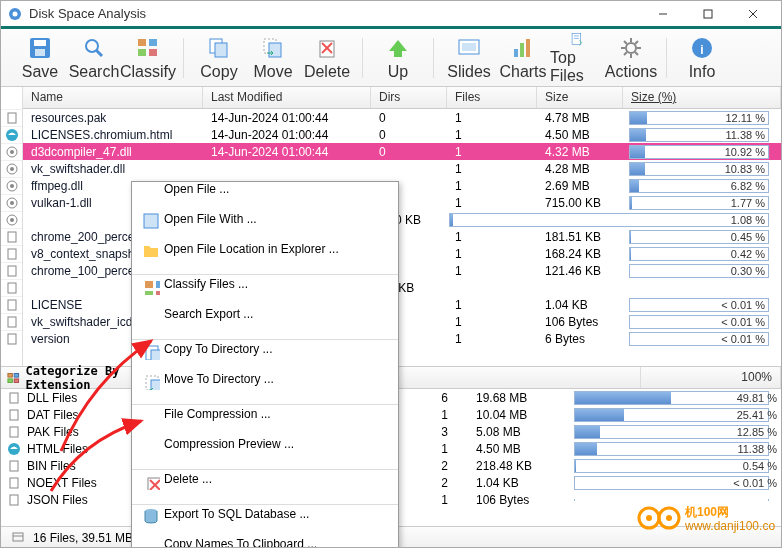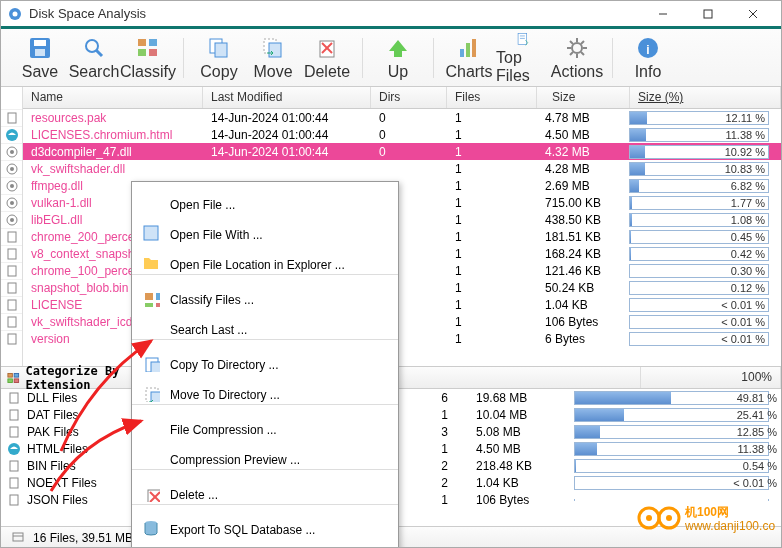--- a/index.html
+++ b/index.html
@@ -21,27 +21,27 @@
   .gutter { width: 22px; background: #fff; border-right: 1px solid #ddd; }
   .gutter .row-icon { height: 17px; display: flex; align-items: center; justify-content: center; border-top: 1px solid #f0f0f0;}
   .gutter .row-icon svg { width: 14px; height: 14px; }
   .table { flex: 1; display: flex; flex-direction: column; overflow: hidden; position: relative; }
   .thead { height: 22px; display: flex; background: linear-gradient(#fcfcfc, #eee); border-bottom: 1px solid #ccc; }
   .th { padding: 3px 8px; border-right: 1px solid #ddd; color: #333; }
   .th.name { width: 180px; }
   .th.mod { width: 168px; }
   .th.dirs { width: 76px; }
   .th.files { width: 90px; }
-  .th.size { width: 86px; margin-left: 7px; }
+  .th.size { width: 86px; }
   .th.pct { flex: 1; text-decoration: underline; }
   .tbody { flex: 1; overflow: hidden; }
   .tr { height: 17px; display: flex; align-items: center; }
   .tr.sel { background: #ec4899; color: #fff; }
   .td { padding: 1px 8px; overflow: hidden; white-space: nowrap; text-overflow: ellipsis; }
-  .td.name { width: 180px; color: #ec4899; }
+  .td.name { width: 180px; color: #0f172a; }
   .tr.sel .td.name { color: #fff; }
   .td.mod { width: 168px; }
   .td.dirs { width: 76px; }
   .td.files { width: 90px; }
   .td.size { width: 86px; }
   .td.pct { flex: 1; display: flex; align-items: center; justify-content: flex-end; padding-right: 16px; position: relative; }
   .pctbar { position: absolute; left: 6px; right: 12px; height: 14px; border: 1px solid #9cb8d8; background: #fff; }
   .pctfill { position: absolute; left: 0; top: 0; bottom: 0; background: linear-gradient(#8fb8e8, #5d8fd0); }
   .pcttext { position: relative; z-index: 2; font-size: 11px; color: #333; }
   
@@ -56,21 +56,21 @@
   .cattable .th.cat { width: 34%; }
   .cattable .tr { height: 17px; }
   .cattable .td.files2 { width: 18%; text-align: right; padding-right: 20px;}
   .cattable .td.size2 { width: 20%; }
   .cattable .td.pct2 { flex: 1; position: relative; padding-right: 4px; display:flex; align-items:center; justify-content:flex-end;}
   
   .statusbar { height: 22px; background: linear-gradient(#fcfcfc,#f0f0f0); display: flex; align-items: center; padding: 0 10px; gap: 8px; }
   .statusbar svg { width: 14px; height: 14px; }
   
   .ctxmenu { position: absolute; left: 130px; top: 180px; width: 268px; background: #fff; border: 1px solid #999; box-shadow: 2px 2px 6px rgba(0,0,0,0.25); z-index: 100; }
-  .ctxitem { height: 30px; display: flex; align-items: flex-end; padding: 0 10px; gap: 10px; cursor: pointer; }
+  .ctxitem { height: 30px; display: flex; align-items: flex-start; padding: 0 10px; gap: 4px; cursor: pointer; }
   .ctxitem .ci { width: 18px; height: 18px; display:flex; align-items:center; justify-content:center; }
   .ctxsep { height: 1px; background: #ddd; margin: 2px 0; }
   
   .arrow1 { position: absolute; z-index: 200; pointer-events: none; }
   
   .watermark { position: absolute; right: 6px; bottom: 6px; z-index: 50; }
 </style>
 </head>
 <body>
 
@@ -154,20 +154,27 @@
     <div class="sep"></div>
     <div class="tbtn">
       <svg class="ticon" viewBox="0 0 26 26">
         <path d="M13,5 L22,16 L17,16 L17,22 L9,22 L9,16 L4,16 Z" fill="#6c5"></path>
       </svg>
       <span class="tlabel">Up</span>
     </div>
     <div class="sep"></div>
     <div class="tbtn">
       <svg class="ticon" viewBox="0 0 26 26">
+        <rect x="3" y="5" width="20" height="14" fill="#fff" stroke="#4a90d9"></rect>
+        <rect x="6" y="8" width="14" height="8" fill="#cfe3f7"></rect>
+      </svg>
+      <span class="tlabel">Slides</span>
+    </div>
+    <div class="tbtn">
+      <svg class="ticon" viewBox="0 0 26 26">
         <rect x="4" y="14" width="4" height="8" fill="#6ad"></rect>
         <rect x="10" y="8" width="4" height="14" fill="#8c6"></rect>
         <rect x="16" y="4" width="4" height="18" fill="#d95"></rect>
       </svg>
       <span class="tlabel">Charts</span>
     </div>
     <div class="tbtn">
       <svg class="ticon" viewBox="0 0 26 26">
         <rect x="5" y="4" width="14" height="18" fill="#fff" stroke="#4a90d9"></rect>
         <line x1="8" y1="8" x2="16" y2="8" stroke="#4a90d9"></line>
@@ -355,21 +362,20 @@
           <div class="td files">1</div>
           <div class="td size">715.00 KB</div>
           <div class="td pct">
             <div class="pctbar">
               <div class="pctfill" style="width:1.8%"></div>
             </div>
             <span class="pcttext">1.77 %</span>
           </div>
         </div>
         <div class="tr">
-          <div class="td name">libEGL.dll</div>
           <div class="td mod"></div>
           <div class="td dirs"></div>
           <div class="td files">1</div>
           <div class="td size">438.50 KB</div>
           <div class="td pct">
             <div class="pctbar">
               <div class="pctfill" style="width:1.1%"></div>
             </div>
             <span class="pcttext">1.08 %</span>
           </div>
@@ -407,31 +413,24 @@
           <div class="td files">1</div>
           <div class="td size">121.46 KB</div>
           <div class="td pct">
             <div class="pctbar">
               <div class="pctfill" style="width:0.3%"></div>
             </div>
             <span class="pcttext">0.30 %</span>
           </div>
         </div>
         <div class="tr">
-          <div class="td name">snapshot_blob.bin</div>
           <div class="td mod"></div>
           <div class="td dirs"></div>
           <div class="td files">1</div>
           <div class="td size">50.24 KB</div>
-          <div class="td pct">
-            <div class="pctbar">
-              <div class="pctfill" style="width:0.1%"></div>
-            </div>
-            <span class="pcttext">0.12 %</span>
-          </div>
         </div>
         <div class="tr">
           <div class="td name">LICENSE</div>
           <div class="td mod"></div>
           <div class="td dirs"></div>
           <div class="td files">1</div>
           <div class="td size">1.04 KB</div>
           <div class="td pct">
             <div class="pctbar">
               <div class="pctfill" style="width:0.01%"></div>
@@ -649,21 +648,21 @@
           <rect x="3" y="4" width="8" height="7" fill="#d95"></rect>
           <rect x="14" y="4" width="8" height="7" fill="#6ad"></rect>
           <rect x="3" y="14" width="8" height="7" fill="#8c6"></rect>
           <rect x="14" y="14" width="8" height="7" fill="#d77"></rect>
         </svg>
       </span>
       <span>Classify Files ...</span>
     </div>
     <div class="ctxitem">
       <span class="ci"></span>
-      <span>Search Last ...</span>
+      <span>Search Export ...</span>
     </div>
     <div class="ctxsep"></div>
     <div class="ctxitem">
       <span class="ci">
         <svg viewBox="0 0 18 18">
           <rect x="4" y="4" width="12" height="14" fill="#fff" stroke="#4a90d9"></rect>
           <rect x="9" y="8" width="12" height="14" fill="#cfe3f7" stroke="#4a90d9"></rect>
         </svg>
       </span>
       <span>Copy To Directory ...</span>

